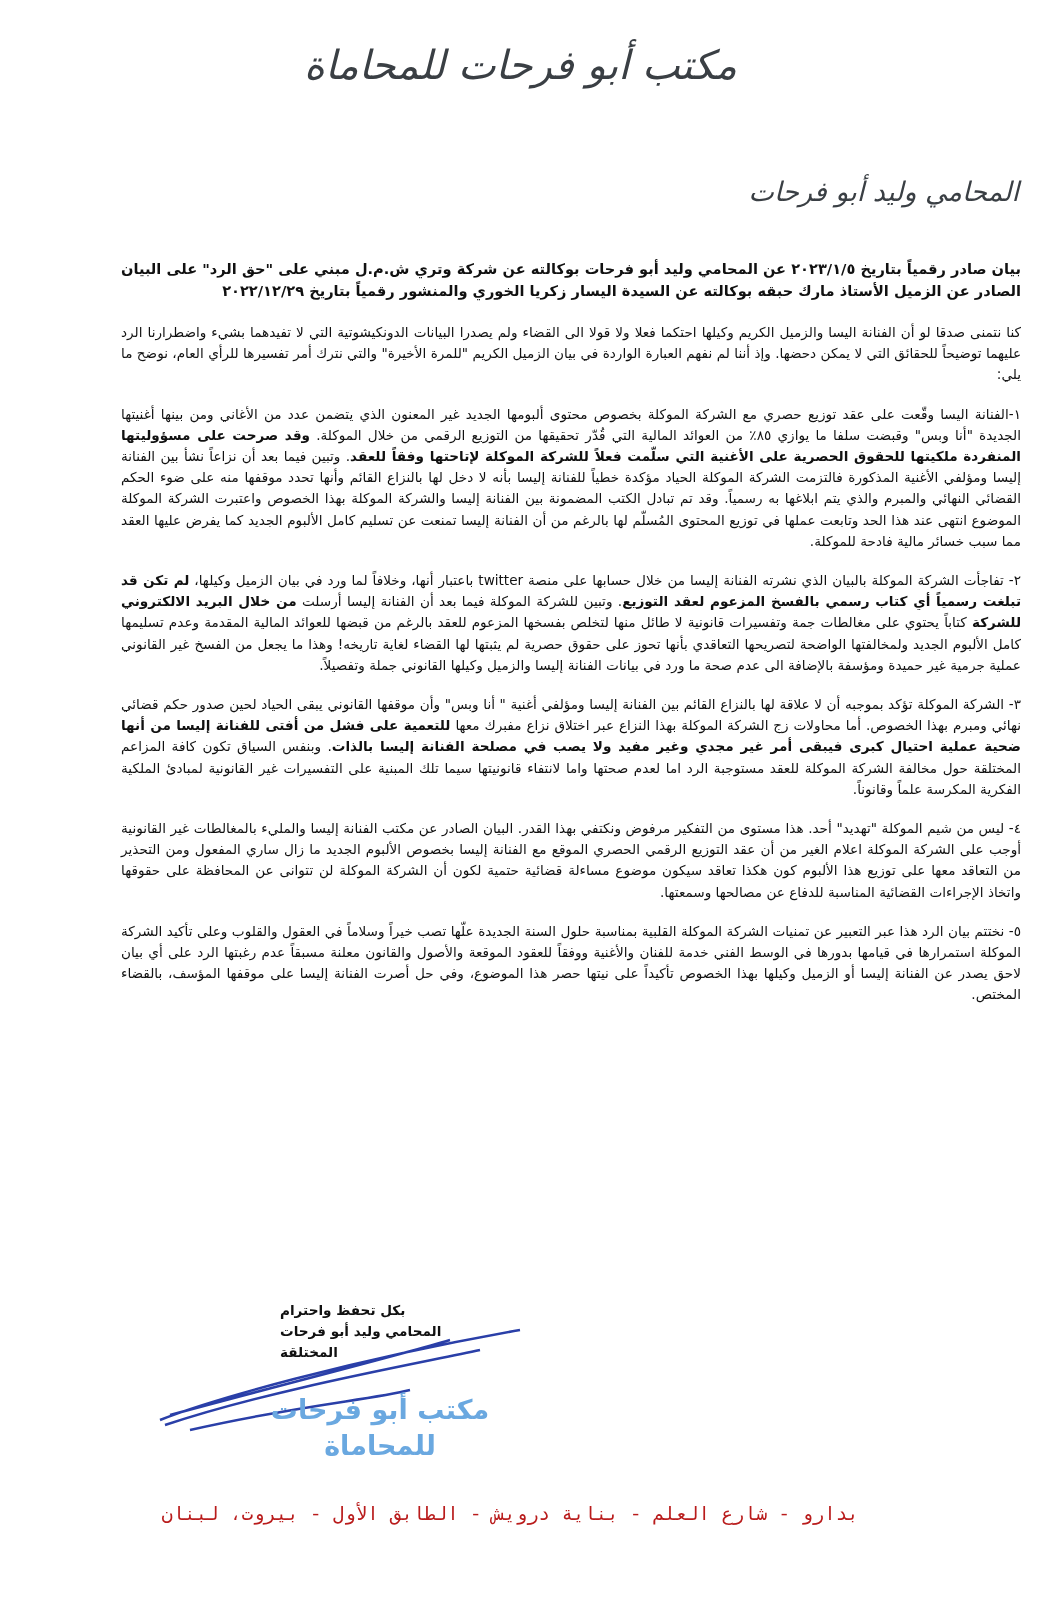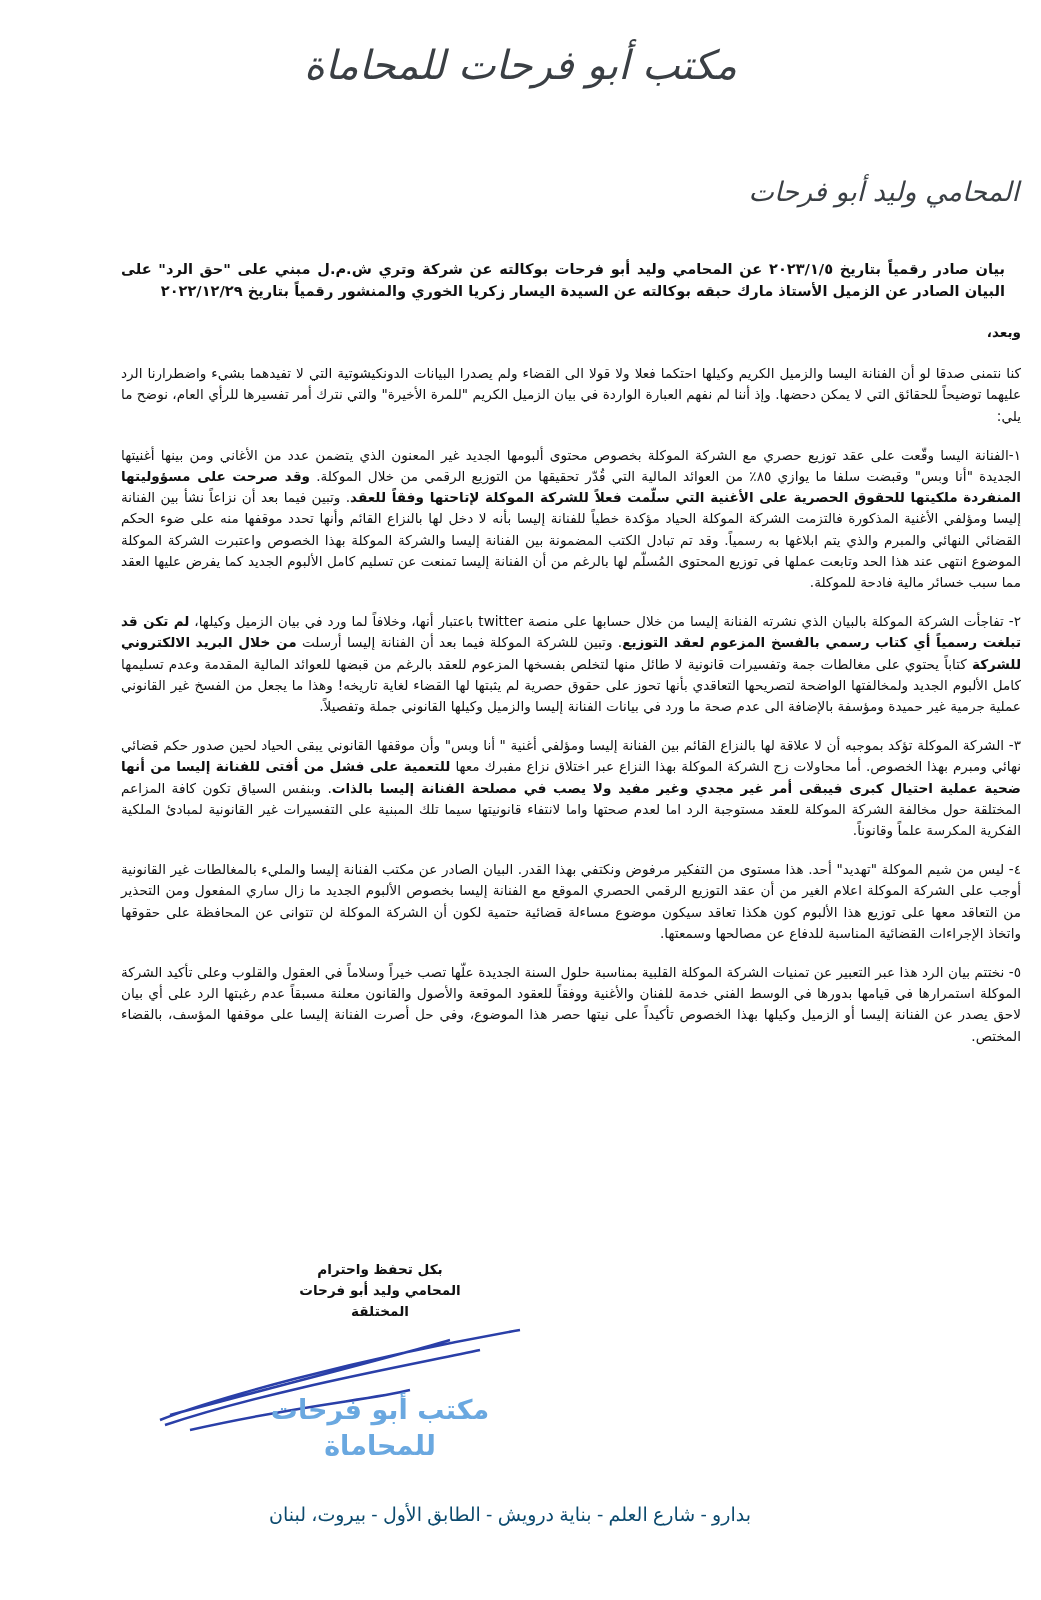--- a/index.html
+++ b/index.html
@@ -16,52 +16,51 @@
   }
   .lawyer-name {
     position: absolute; top: 176px; right: 22px;
     font-family: "DejaVu Serif", "Liberation Serif", serif;
     font-size: 27px; color: #3a3f44; font-style: italic;
   }
   .body-text {
     position: absolute; top: 258px; right: 20px; width: 900px;
     font-size: 13.6px; line-height: 21.2px; text-align: justify;
   }
-  .subject { font-weight: bold; font-size: 14.6px; line-height: 22px; margin: 0 16px 20px 0; }
+  .subject { font-weight: bold; font-size: 14.6px; line-height: 22px; margin: 0 0 20px 0; }
   .greeting { font-weight: bold; margin: 0 0 20px 0; }
   .p { margin: 0 0 18px 0; }
   .b { font-weight: bold; }
   .en { direction: ltr; unicode-bidi: embed; }
   .closing {
-    position: absolute; top: 1259px; left: 280px; width: 200px;
-    text-align: center; font-weight: bold; font-size: 13.6px; line-height: 21px;
+    position: absolute; top: 1300px; left: 280px; width: 200px;
+    text-align: left; font-weight: bold; font-size: 13.6px; line-height: 21px;
   }
   .stamp {
     position: absolute; top: 1392px; left: 255px; width: 250px;
     text-align: center; color: #6aa8e0; font-weight: bold;
     font-size: 27px; line-height: 36px;
   }
   .signature { position: absolute; top: 1320px; left: 150px; width: 380px; height: 120px; }
   .footer {
     position: absolute; top: 1500px; left: 150px; width: 720px;
-    text-align: center; font-family: Liberation Sans, sans-serif;
-    font-size: 19px; line-height: 30px; color: #0c4a6e;
+    text-align: center; font-family: Liberation Mono, monospace;
+    font-size: 19px; line-height: 30px; color: #b91c1c;
   }
 </style>
 </head>
 <body>
 
 <div class="page">
 
   <div class="letterhead">مكتب أبو فرحات للمحاماة</div>
   <div class="lawyer-name">المحامي وليد أبو فرحات</div>
 
   <div class="body-text">
     <p class="subject">بيان صادر رقمياً بتاريخ ٢٠٢٣/١/٥ عن المحامي وليد أبو فرحات بوكالته عن شركة وتري ش.م.ل مبني على "حق الرد" على البيان الصادر عن الزميل الأستاذ مارك حبقه بوكالته عن السيدة اليسار زكريا الخوري والمنشور رقمياً بتاريخ ٢٠٢٢/١٢/٢٩</p>
-    <p class="greeting">وبعد،</p>
     <p class="p">كنا نتمنى صدقا لو أن الفنانة اليسا والزميل الكريم وكيلها احتكما فعلا ولا قولا الى القضاء ولم يصدرا البيانات الدونكيشوتية التي لا تفيدهما بشيء واضطرارنا الرد عليهما توضيحاً للحقائق التي لا يمكن دحضها. وإذ أننا لم نفهم العبارة الواردة في بيان الزميل الكريم "للمرة الأخيرة" والتي نترك أمر تفسيرها للرأي العام، نوضح ما يلي:</p>
 
     <p class="p"><span>١-الفنانة اليسا وقّعت على عقد توزيع حصري مع الشركة الموكلة بخصوص محتوى ألبومها الجديد غير المعنون الذي يتضمن عدد من الأغاني ومن بينها أغنيتها الجديدة "أنا وبس" وقبضت سلفا ما يوازي ٨٥٪ من العوائد المالية التي قُدّر تحقيقها من التوزيع الرقمي من خلال الموكلة. </span><span class="b">وقد صرحت على مسؤوليتها المنفردة ملكيتها للحقوق الحصرية على الأغنية التي سلّمت فعلاً للشركة الموكلة لإتاحتها وفقاً للعقد</span><span>. وتبين فيما بعد أن نزاعاً نشأ بين الفنانة إليسا ومؤلفي الأغنية المذكورة فالتزمت الشركة الموكلة الحياد مؤكدة خطياً للفنانة إليسا بأنه لا دخل لها بالنزاع القائم وأنها تحدد موقفها منه على ضوء الحكم القضائي النهائي والمبرم والذي يتم ابلاغها به رسمياً. وقد تم تبادل الكتب المضمونة بين الفنانة إليسا والشركة الموكلة بهذا الخصوص واعتبرت الشركة الموكلة الموضوع انتهى عند هذا الحد وتابعت عملها في توزيع المحتوى المُسلّم لها بالرغم من أن الفنانة إليسا تمنعت عن تسليم كامل الألبوم الجديد كما يفرض عليها العقد مما سبب خسائر مالية فادحة للموكلة.</span></p>
 
     <p class="p"><span>٢- تفاجأت الشركة الموكلة بالبيان الذي نشرته الفنانة إليسا من خلال حسابها على منصة </span><span class="en">twitter</span><span> باعتبار أنها، وخلافاً لما ورد في بيان الزميل وكيلها، </span><span class="b">لم تكن قد تبلغت رسمياً أي كتاب رسمي بالفسخ المزعوم لعقد التوزيع</span><span>. وتبين للشركة الموكلة فيما بعد أن الفنانة إليسا أرسلت </span><span class="b">من خلال البريد الالكتروني للشركة</span><span> كتاباً يحتوي على مغالطات جمة وتفسيرات قانونية لا طائل منها لتخلص بفسخها المزعوم للعقد بالرغم من قبضها للعوائد المالية المقدمة وعدم تسليمها كامل الألبوم الجديد ولمخالفتها الواضحة لتصريحها التعاقدي بأنها تحوز على حقوق حصرية لم يثبتها لها القضاء لغاية تاريخه! وهذا ما يجعل من الفسخ غير القانوني عملية جرمية غير حميدة ومؤسفة بالإضافة الى عدم صحة ما ورد في بيانات الفنانة إليسا والزميل وكيلها القانوني جملة وتفصيلاً.</span></p>
 
     <p class="p"><span>٣- الشركة الموكلة تؤكد بموجبه أن لا علاقة لها بالنزاع القائم بين الفنانة إليسا ومؤلفي أغنية " أنا وبس" وأن موقفها القانوني يبقى الحياد لحين صدور حكم قضائي نهائي ومبرم بهذا الخصوص. أما محاولات زج الشركة الموكلة بهذا النزاع عبر اختلاق نزاع مفبرك معها </span><span class="b">للتعمية على فشل من أفتى للفنانة إليسا من أنها ضحية عملية احتيال كبرى فيبقى أمر غير مجدي وغير مفيد ولا يصب في مصلحة الفنانة إليسا بالذات</span><span>. وبنفس السياق تكون كافة المزاعم المختلقة حول مخالفة الشركة الموكلة للعقد مستوجبة الرد اما لعدم صحتها واما لانتفاء قانونيتها سيما تلك المبنية على التفسيرات غير القانونية لمبادئ الملكية الفكرية المكرسة علماً وقانوناً.</span></p>
 
     <p class="p">٤- ليس من شيم الموكلة "تهديد" أحد. هذا مستوى من التفكير مرفوض ونكتفي بهذا القدر. البيان الصادر عن مكتب الفنانة إليسا والمليء بالمغالطات غير القانونية أوجب على الشركة الموكلة اعلام الغير من أن عقد التوزيع الرقمي الحصري الموقع مع الفنانة إليسا بخصوص الألبوم الجديد ما زال ساري المفعول ومن التحذير من التعاقد معها على توزيع هذا الألبوم كون هكذا تعاقد سيكون موضوع مساءلة قضائية حتمية لكون أن الشركة الموكلة لن تتوانى عن المحافظة على حقوقها واتخاذ الإجراءات القضائية المناسبة للدفاع عن مصالحها وسمعتها.</p>
     <p class="p">٥- نختتم بيان الرد هذا عبر التعبير عن تمنيات الشركة الموكلة القلبية بمناسبة حلول السنة الجديدة علّها تصب خيراً وسلاماً في العقول والقلوب وعلى تأكيد الشركة الموكلة استمرارها في قيامها بدورها في الوسط الفني خدمة للفنان والأغنية ووفقاً للعقود الموقعة والأصول والقانون معلنة مسبقاً عدم رغبتها الرد على أي بيان لاحق يصدر عن الفنانة إليسا أو الزميل وكيلها بهذا الخصوص تأكيداً على نيتها حصر هذا الموضوع، وفي حل أصرت الفنانة إليسا على موقفها المؤسف، بالقضاء المختص.</p>

